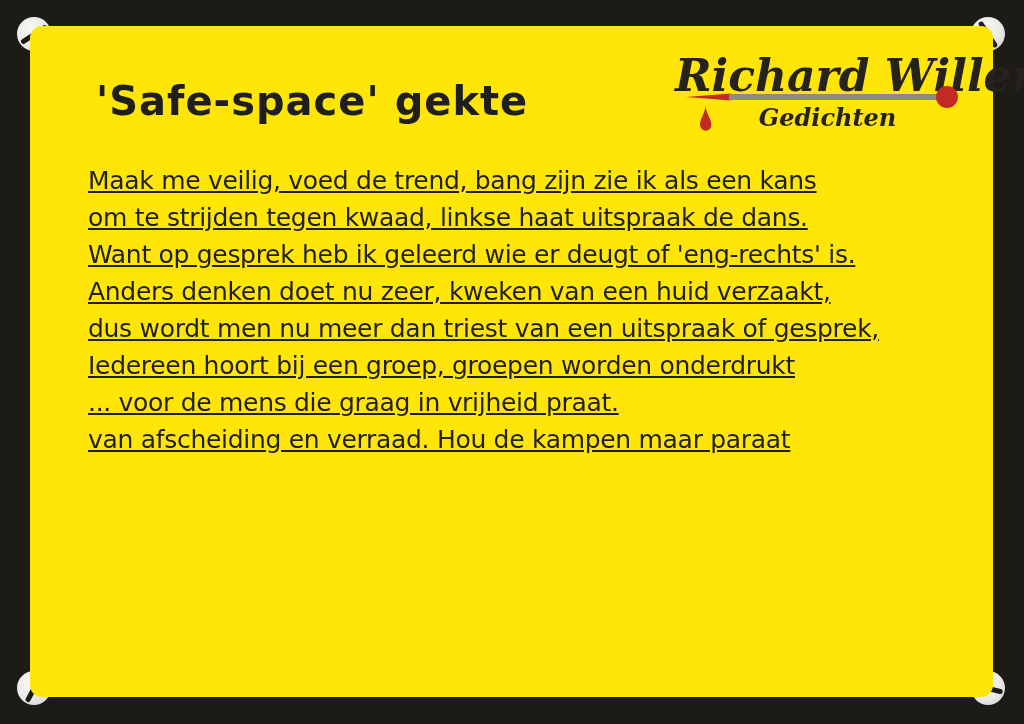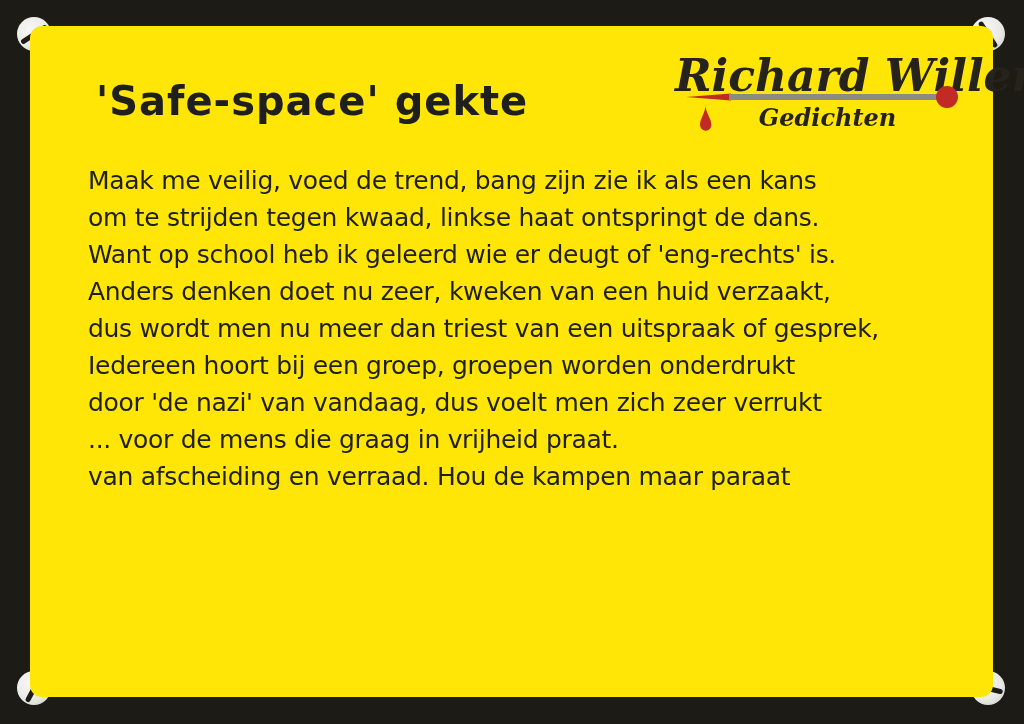--- a/index.html
+++ b/index.html
@@ -51,20 +51,21 @@
   }
   .logo-name{top:24px;font-size:44px;}
   .logo-sub{top:71px;font-size:24px;margin-top:6px;}
   .brush{position:absolute;left:655px;top:57px;width:276px;height:28px;}
   .drop{position:absolute;left:669px;top:79px;width:13px;height:28px;}
   
   .poem{
     position:absolute;left:58px;top:136px;right:10px;
     font-size:25px;line-height:37px;letter-spacing:-0.3px;
     color:var(--text);
+    text-decoration:underline;
   }
   .poem-line{white-space:nowrap;}
 </style>
 </head>
 <body>
 
 <div class="stage">
 
   <div class="screw tl">
       <div class="slot"></div>
@@ -92,24 +93,23 @@
     </svg>
 
     <svg class="drop" viewBox="0 0 13 28" aria-hidden="true">
       <path d="M6.5 0 C6.7 7 1 13.5 1 20 A5.7 5.7 0 1 0 12.4 20 C12.4 13.5 6.3 7 6.5 0 Z" fill="#c22a24"></path>
     </svg>
 
     <div class="logo-sub">Gedichten</div>
 
     <div class="poem">
       <div class="poem-line">Maak me veilig, voed de trend, bang zijn zie ik als een kans</div>
-      <div class="poem-line">om te strijden tegen kwaad, linkse haat ontspringt de dans.</div>
-      <div class="poem-line">Want op school heb ik geleerd wie er deugt of 'eng-rechts' is.</div>
+      <div class="poem-line">om te strijden tegen kwaad, linkse haat uitspraak de dans.</div>
+      <div class="poem-line">Want op gesprek heb ik geleerd wie er deugt of 'eng-rechts' is.</div>
       <div class="poem-line">Anders denken doet nu zeer, kweken van een huid verzaakt,</div>
       <div class="poem-line">dus wordt men nu meer dan triest van een uitspraak of gesprek,</div>
       <div class="poem-line">Iedereen hoort bij een groep, groepen worden onderdrukt</div>
-      <div class="poem-line">door 'de nazi' van vandaag, dus voelt men zich zeer verrukt</div>
       <div class="poem-line">... voor de mens die graag in vrijheid praat.</div>
       <div class="poem-line">van afscheiding en verraad. Hou de kampen maar paraat</div>
     </div>
 
   </div>
 </div>
 
 </body></html>

